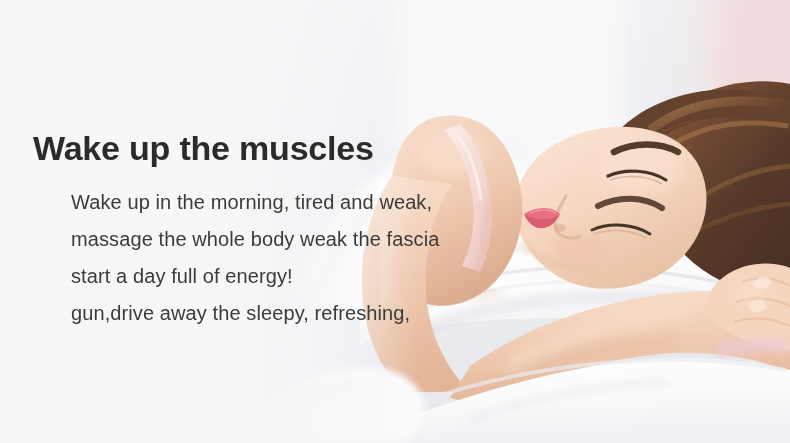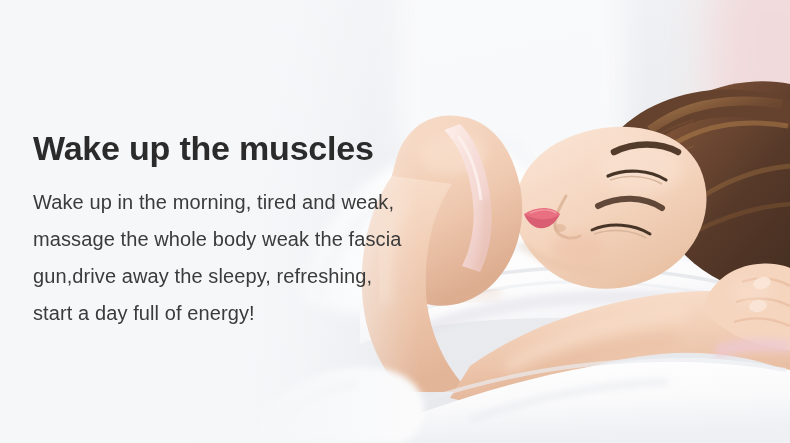--- a/index.html
+++ b/index.html
@@ -74,20 +74,21 @@
     padding: 0;
     list-style: none;
   }
   .body-line {
     font-size: 20px;
     font-weight: normal;
     line-height: 37px;
     letter-spacing: 0.1px;
     color: #3b3b3b;
     white-space: nowrap;
+    margin-left: 38px;
   }
 </style>
 </head>
 <body>
 
 <div id="banner">
 
   <div class="photo">
     <svg class="photo-svg" viewBox="0 0 790 443" preserveAspectRatio="none">
       <defs>
@@ -312,18 +313,18 @@
 
     <div class="photo-fade"></div>
   </div>
 
   <div class="copy">
     <h1 class="headline">Wake up the muscles</h1>
 
     <div class="body-copy">
       <div class="body-line">Wake up in the morning, tired and weak,</div>
       <div class="body-line">massage the whole body weak the fascia</div>
+      <div class="body-line">start a day full of energy!</div>
       <div class="body-line">gun,drive away the sleepy, refreshing,</div>
-      <div class="body-line">start a day full of energy!</div>
     </div>
   </div>
 
 </div>
 
 </body></html>

